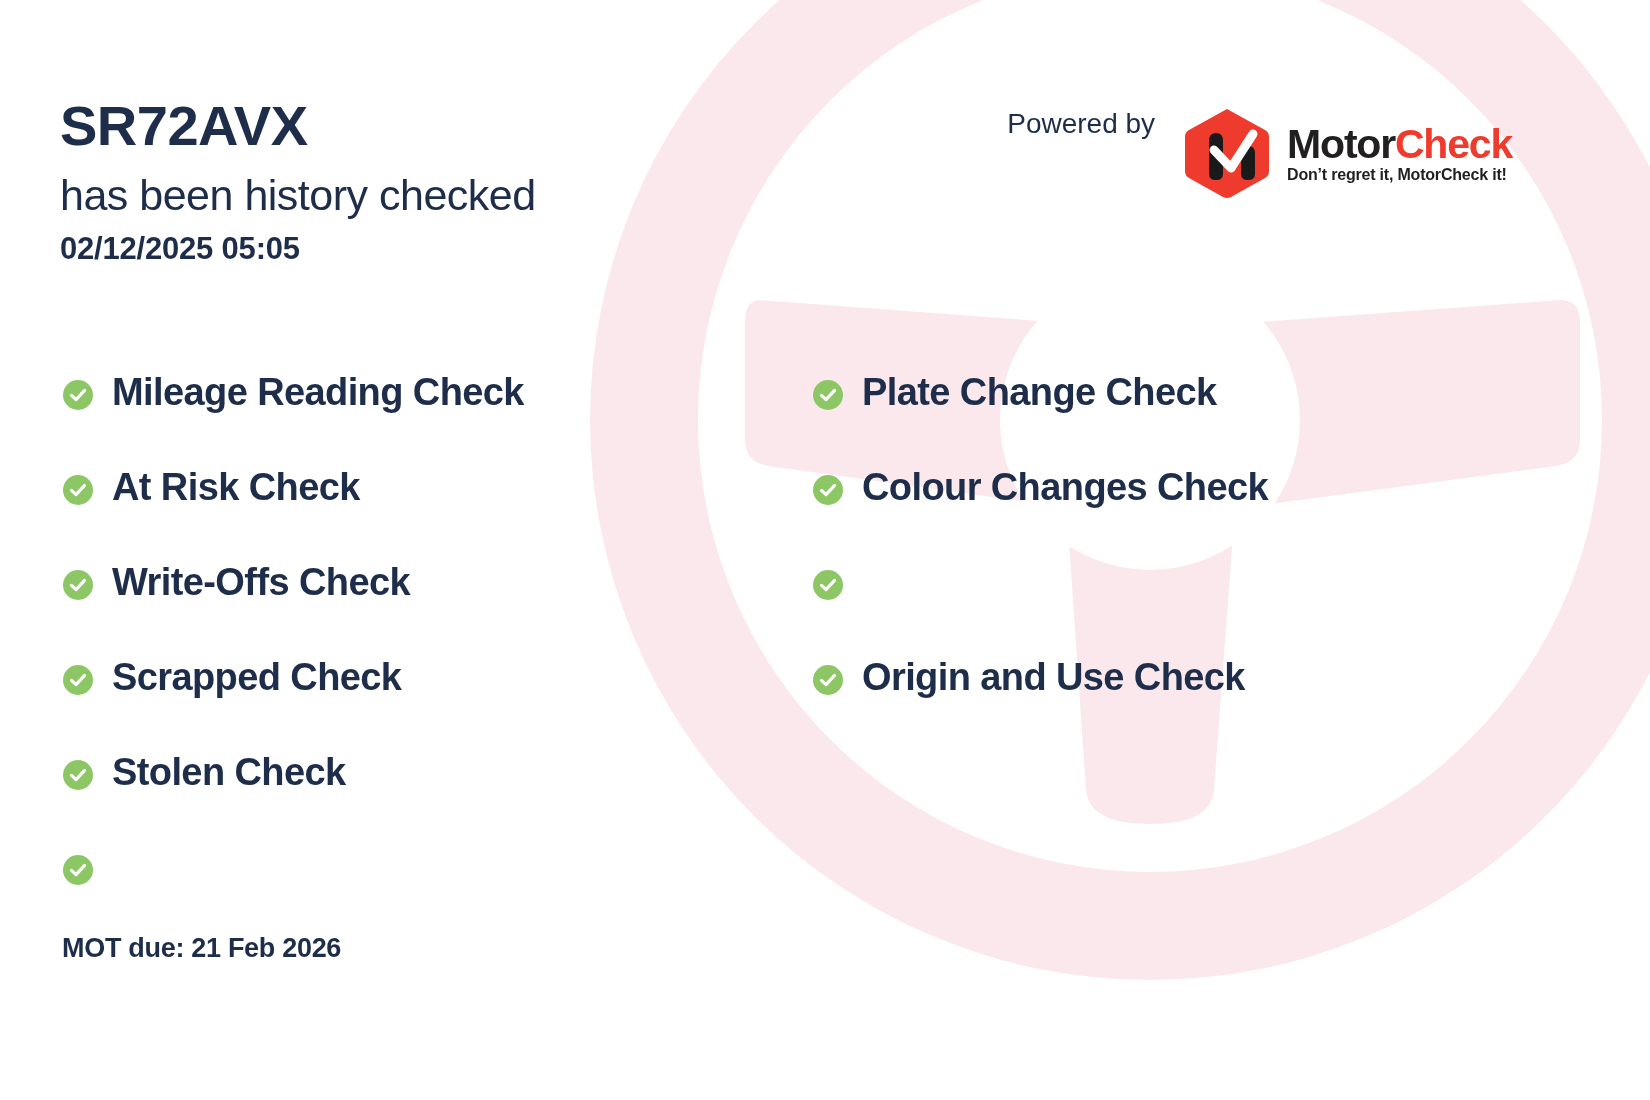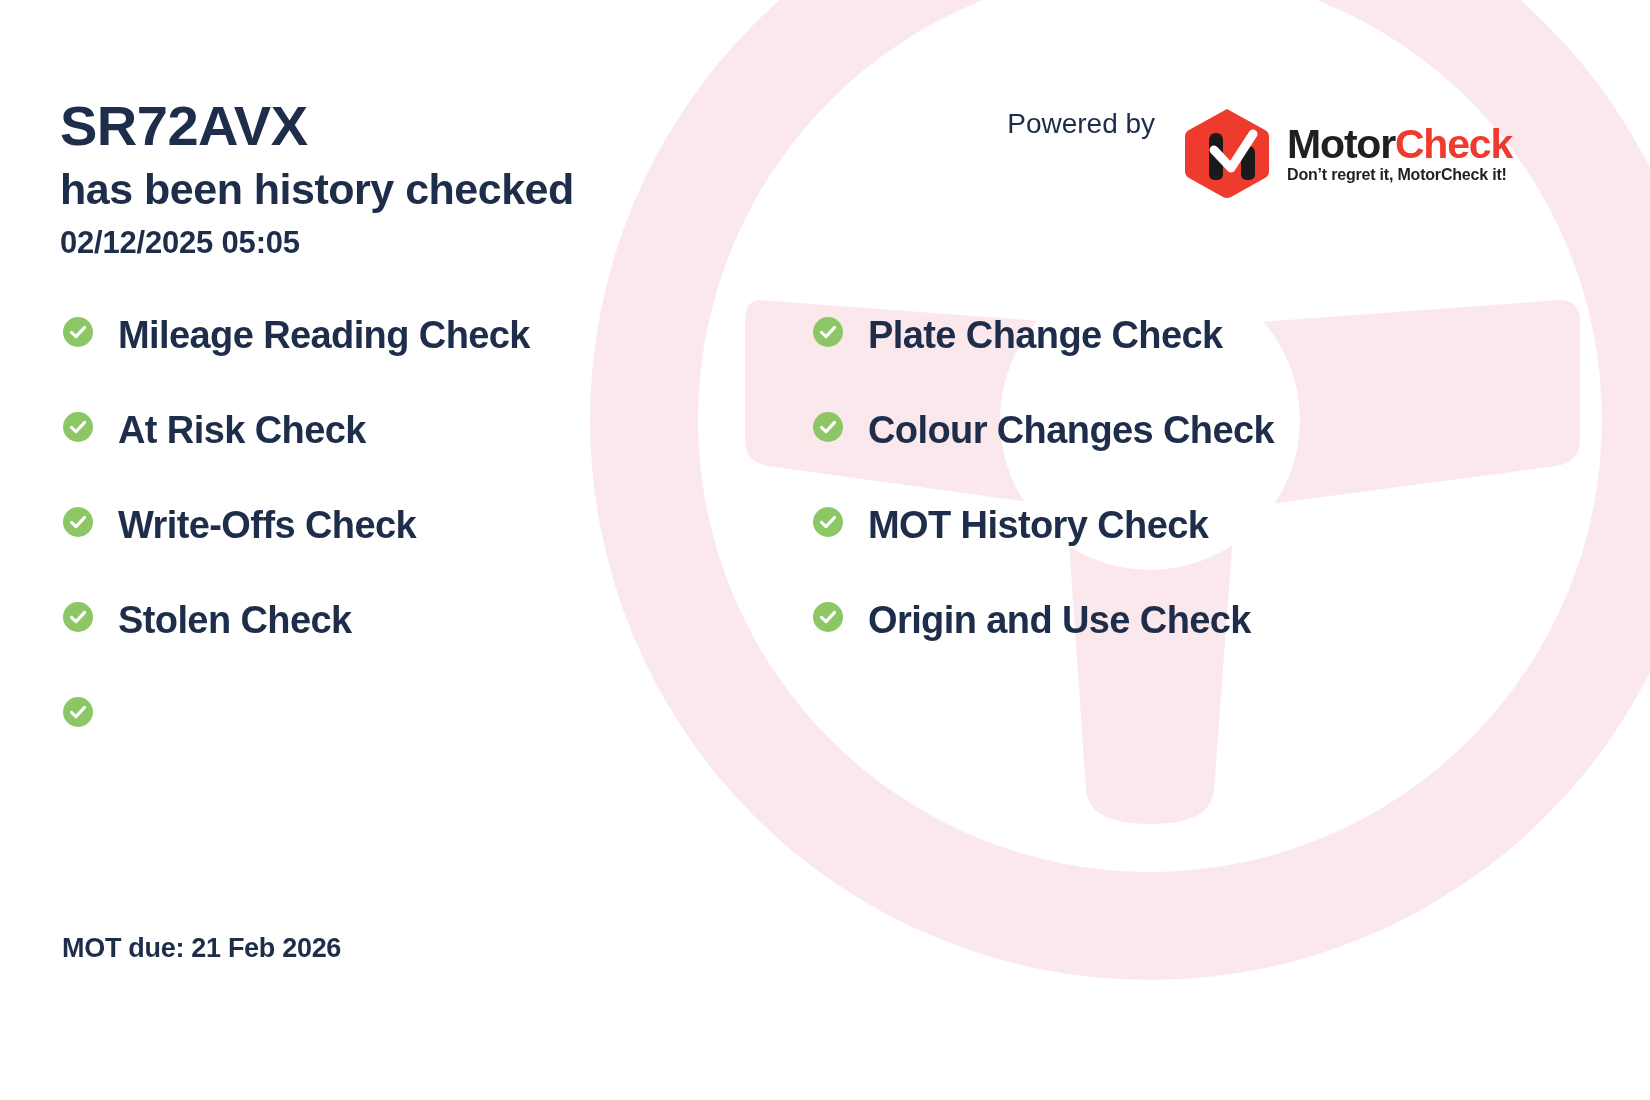--- a/index.html
+++ b/index.html
@@ -44,25 +44,25 @@
   }
   .reg-plate {
     font-size: 56px;
     font-weight: 700;
     letter-spacing: -0.5px;
     line-height: 1.08;
     color: #1d2d4a;
   }
   .headline {
     font-size: 43px;
-    font-weight: 700;
+    font-weight: 400;
     letter-spacing: -0.5px;
     line-height: 1.18;
     color: #1d2d4a;
-    margin-top: 8px;
+    margin-top: 14px;
   }
   .timestamp {
     font-size: 31px;
     font-weight: 700;
     color: #1d2d4a;
     margin-top: 10px;
     letter-spacing: -0.2px;
   }
 
   
@@ -109,22 +109,22 @@
   .check-col {
     position: absolute;
     display: flex;
     flex-direction: column;
   }
   .col-left  { left: 62px;  top: 316px; }
   .col-right { left: 812px; top: 316px; }
 
   .check-item {
     display: flex;
-    align-items: flex-start;
-    gap: 24px;
+    align-items: flex-end;
+    gap: 18px;
     height: 95px;
   }
   .check-icon { width: 32px; height: 32px; flex: none; display: block; }
   .check-label {
     font-size: 38px;
     font-weight: 700;
     color: #1d2d4a;
     letter-spacing: -0.6px;
     white-space: nowrap;
     line-height: 1;
@@ -217,20 +217,27 @@
     </div>
 
     <div class="check-item">
       <svg class="check-icon" viewBox="0 0 32 32" aria-hidden="true">
         <circle cx="16" cy="16" r="15" fill="#8dc765"></circle>
         <path d="M9.5 16.4 L14 20.6 L22.6 11.4" fill="none" stroke="#ffffff" stroke-width="3.1" stroke-linecap="round" stroke-linejoin="round"></path>
       </svg>
       <span class="check-label">Write-Offs Check</span>
     </div>
 
+    <div class="check-item">
+      <svg class="check-icon" viewBox="0 0 32 32" aria-hidden="true">
+        <circle cx="16" cy="16" r="15" fill="#8dc765"></circle>
+        <path d="M9.5 16.4 L14 20.6 L22.6 11.4" fill="none" stroke="#ffffff" stroke-width="3.1" stroke-linecap="round" stroke-linejoin="round"></path>
+      </svg>
+      <span class="check-label">Scrapped Check</span>
+    </div>
 
     <div class="check-item">
       <svg class="check-icon" viewBox="0 0 32 32" aria-hidden="true">
         <circle cx="16" cy="16" r="15" fill="#8dc765"></circle>
         <path d="M9.5 16.4 L14 20.6 L22.6 11.4" fill="none" stroke="#ffffff" stroke-width="3.1" stroke-linecap="round" stroke-linejoin="round"></path>
       </svg>
       <span class="check-label">Stolen Check</span>
     </div>
 
     <div class="check-item">
@@ -258,21 +265,20 @@
         <path d="M9.5 16.4 L14 20.6 L22.6 11.4" fill="none" stroke="#ffffff" stroke-width="3.1" stroke-linecap="round" stroke-linejoin="round"></path>
       </svg>
       <span class="check-label">Colour Changes Check</span>
     </div>
 
     <div class="check-item">
       <svg class="check-icon" viewBox="0 0 32 32" aria-hidden="true">
         <circle cx="16" cy="16" r="15" fill="#8dc765"></circle>
         <path d="M9.5 16.4 L14 20.6 L22.6 11.4" fill="none" stroke="#ffffff" stroke-width="3.1" stroke-linecap="round" stroke-linejoin="round"></path>
       </svg>
-      <span class="check-label">MOT History Check</span>
     </div>
 
     <div class="check-item">
       <svg class="check-icon" viewBox="0 0 32 32" aria-hidden="true">
         <circle cx="16" cy="16" r="15" fill="#8dc765"></circle>
         <path d="M9.5 16.4 L14 20.6 L22.6 11.4" fill="none" stroke="#ffffff" stroke-width="3.1" stroke-linecap="round" stroke-linejoin="round"></path>
       </svg>
       <span class="check-label">Origin and Use Check</span>
     </div>
 

